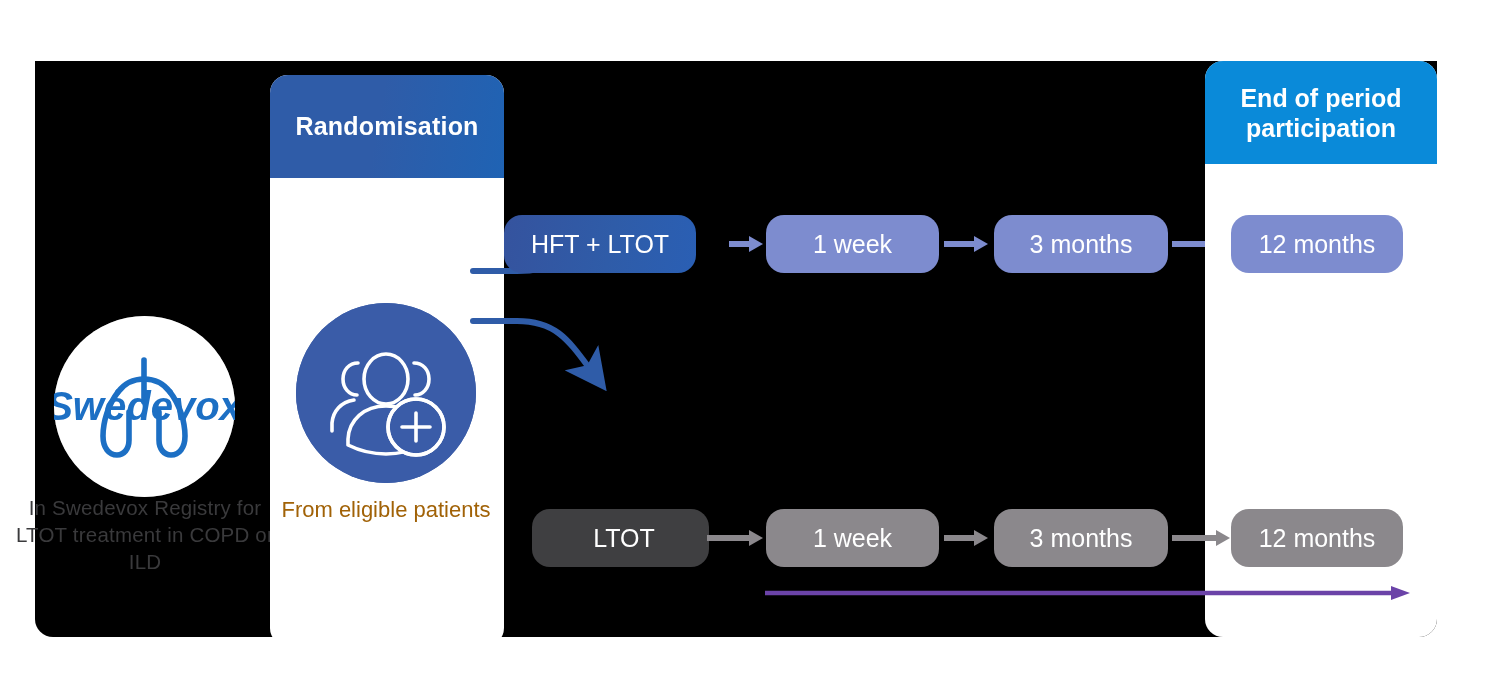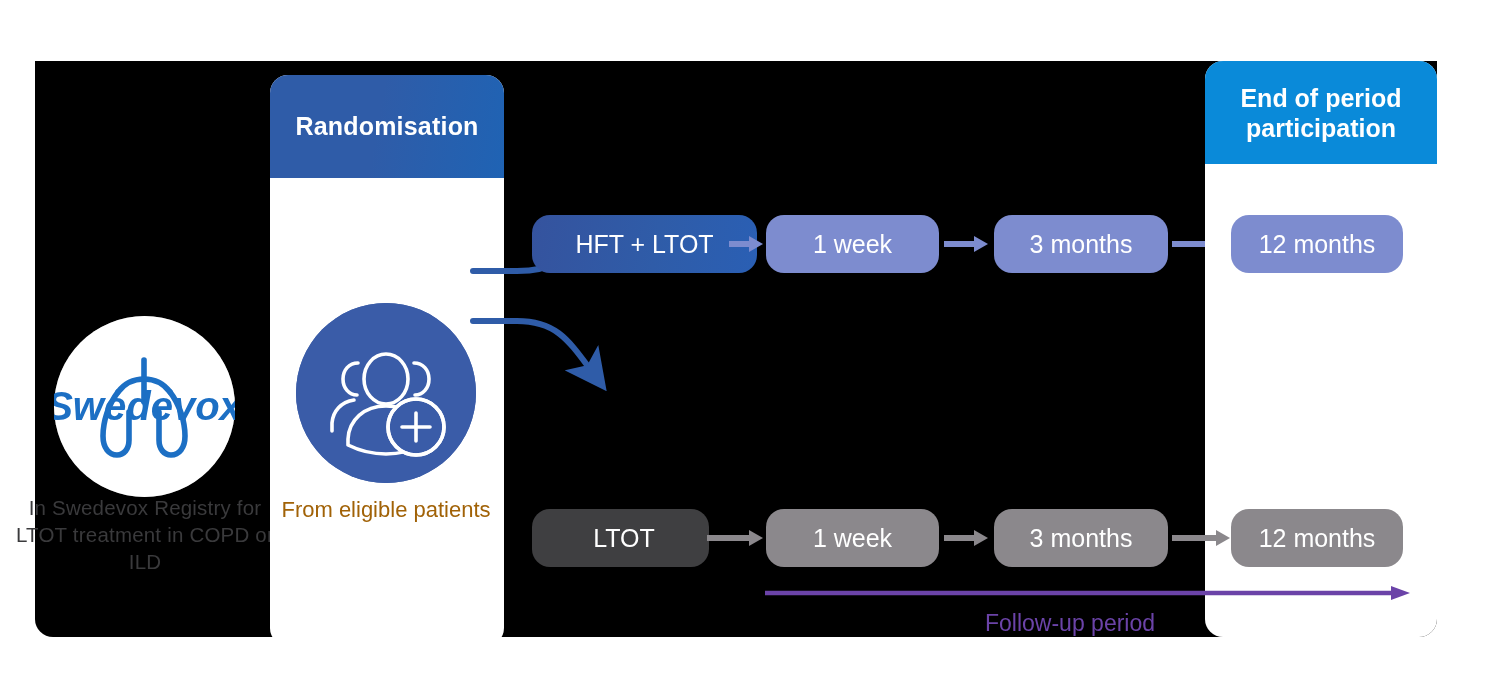--- a/index.html
+++ b/index.html
@@ -233,21 +233,21 @@
           <path d="M0,0 L7,3.5 L0,7 L1.6,3.5 Z" fill="#2f5ca8"></path>
         </marker>
       </defs>
       <g fill="none" stroke="#2f5ca8" stroke-width="6" stroke-linecap="round" marker-end="url(#bhead)">
         <path d="M8 56 L52 56 C 92 56, 104 40, 128 14"></path>
         <path d="M8 106 L52 106 C 92 106, 104 126, 128 158"></path>
       </g>
     </svg>
   </div>
 
-  <div class="pill treat-blue" style="left:532px; top:215px; width:225px;text-align:right;">HFT + LTOT</div>
+  <div class="pill treat-blue" style="left:504px; top:215px; width:192px;text-align:right;">HFT + LTOT</div>
 
   <div class="arrow" style="left:729px; top:235px; width:34px;">
     <svg width="34" height="18" viewBox="0 0 34 18" xmlns="http://www.w3.org/2000/svg">
       <path d="M0 9 L22 9" stroke="#7d8ccf" stroke-width="6"></path>
       <path d="M20 1 L34 9 L20 17 Z" fill="#7d8ccf"></path>
     </svg>
   </div>
 
   <div class="pill visit-blue" style="left:766px; top:215px; width:173px;">1 week</div>
 
@@ -304,15 +304,14 @@
   </div>
 
   <div class="pill visit-gray" style="left:1231px; top:509px; width:172px;">12 months</div>
 
   <div class="followup-line">
     <svg width="645" height="16" viewBox="0 0 645 16" xmlns="http://www.w3.org/2000/svg">
       <path d="M0 8 L628 8" stroke="#6b43a8" stroke-width="4.5"></path>
       <path d="M626 1 L645 8 L626 15 Z" fill="#6b43a8"></path>
     </svg>
   </div>
-  <div class="followup-label">Follow-up period</div>
 
 </div>
 
 </body></html>

